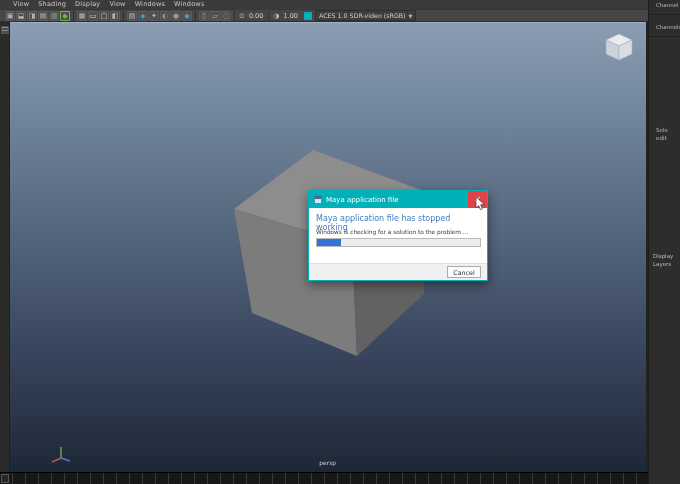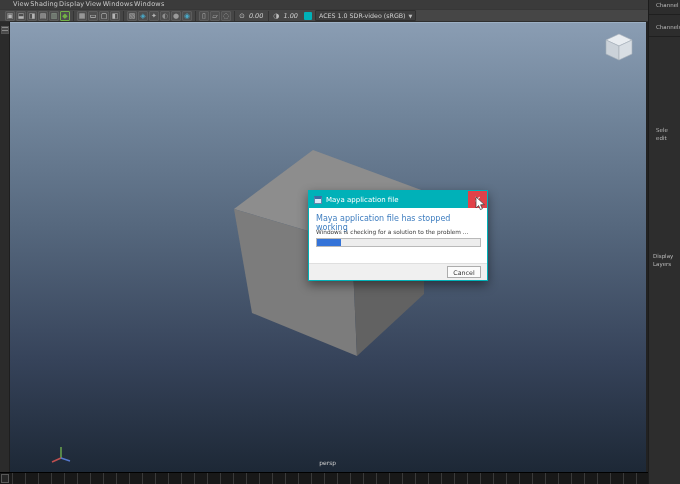--- a/index.html
+++ b/index.html
@@ -2,33 +2,33 @@
 <html style="--ui-dark: #3e3e3e; --panel: #2d2d2d; --vp-top: #8a9db3; --vp-mid: #56687e; --vp-bot: #1d2836; --cube-top: #8d8d8d; --cube-left: #7c7c7c; --cube-right: #626262; --titlebar: #00b1b8; --close: #e14249; --heading: #3f7ec0; --progress: #3473d8;"><head>
 <meta charset="utf-8">
 <style>
   * { margin:0; padding:0; box-sizing:border-box; }
   html,body { width:680px; height:484px; overflow:hidden; background:#2b2b2b;
               font-family:"DejaVu Sans", sans-serif; }
   #app { position:relative; width:680px; height:484px; background:var(--ui-dark,#3e3e3e); }
 
   
   .menubar { position:absolute; left:0; top:0; width:648px; height:9px;
-             background:#3b3b3b; display:flex; align-items:center; gap:1px;
+             background:#3b3b3b; display:flex; align-items:center; gap:9px;
              padding-left:13px; }
   .menubar span { font-size:6.5px; line-height:9px; color:#c9c9c9; letter-spacing:.2px; cursor:default; }
 
   
   .ptoolbar { position:absolute; left:0; top:9px; width:648px; height:13px;
               background:#464646; border-top:1px solid #373737; border-bottom:1px solid #2e2e2e;
               display:flex; align-items:center; gap:1px; padding-left:5px; }
   .ptoolbar .icon { width:10px; height:10px; font-size:7px; line-height:9px; text-align:center;
                     color:#b5b5b5; background:#4e4e4e; border:1px solid #5c5c5c; border-radius:1px;
                     overflow:hidden; }
   .ptoolbar .sep { width:1px; height:10px; background:#343434; margin:0 2px; }
-  .ptoolbar .val { font-size:6.5px; color:#d0d0d0; padding:0 2px;font-style:italic; }
+  .ptoolbar .val { font-size:6.5px; color:#d0d0d0; padding:0 2px; }
   .ptoolbar .mini { font-size:7px; color:#bdbdbd; padding:0 1px; }
   .cs-chip { width:8px; height:8px; background:var(--titlebar,#00b1b8); border-radius:1px; margin:0 2px 0 3px; }
   .cs-select { display:flex; align-items:center; height:11px; background:#3d3d3d;
                border:1px solid #2f2f2f; border-radius:1px; padding:0 3px; gap:3px; }
   .cs-select .cs-label { font-size:6.3px; color:#cfcfcf; white-space:nowrap; }
   .cs-select .caret { font-size:5px; color:#bdbdbd; }
 
   
   .left-strip { position:absolute; left:0; top:22px; width:10px; height:450px;
                 background:#2b2b2b; border-right:1px solid #1e1e1e; }

